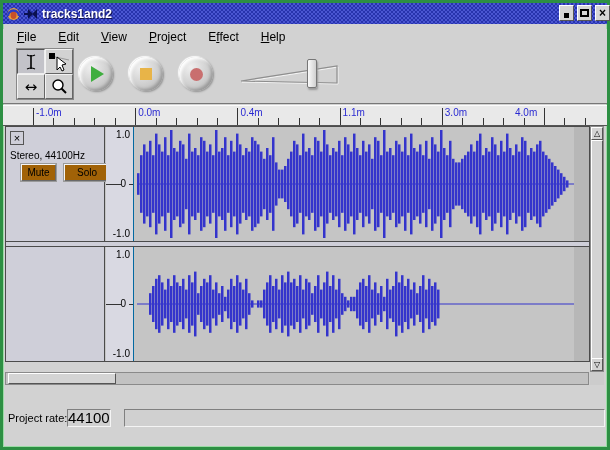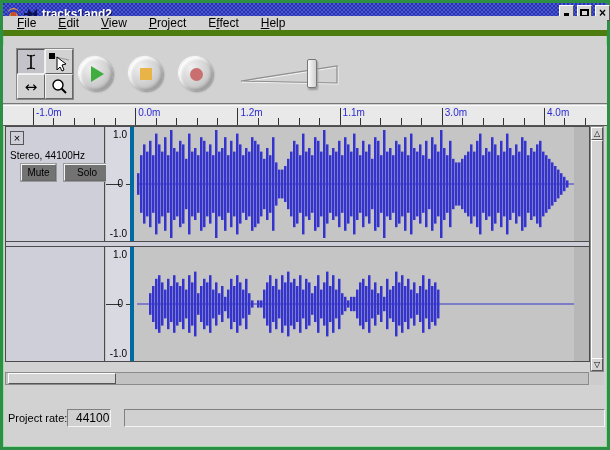--- a/index.html
+++ b/index.html
@@ -23,22 +23,22 @@
     text-shadow:1px 1px 0 #101050; }
   .win-btn { position:absolute; top:2px; width:15px; height:16px; background:#d6d6d6;
     border-top:1px solid #fff; border-left:1px solid #fff;
     border-right:1px solid #555; border-bottom:1px solid #555;
     display:flex; align-items:center; justify-content:center; font-size:10px; font-weight:bold; }
   .glyph-min { width:5px; height:5px; background:#000; margin-top:4px; }
   .glyph-max { width:9px; height:8px; border:2px solid #000; }
   .glyph-close { font-size:12px; font-weight:bold; line-height:10px; }
 
   
-  .menubar { left:0; top:13px; width:604px; height:20px; background:#d2d2d2;
-    border-bottom:6px solid #4d7c0f; display:flex; align-items:center; font-size:12px; }
+  .menubar { left:0; top:26px; width:604px; height:20px; background:#d2d2d2;
+    border-bottom:4px solid #4d7c0f; display:flex; align-items:center; font-size:12px; }
   .menu-item { padding:2px 8px; margin-left:6px; white-space:nowrap; }
   .menu-item span.u { text-decoration:underline; }
 
   
   .toolbar { left:0; top:42px; width:604px; height:59px; background:#d2d2d2;
     border-bottom:1px solid #777; }
   .toolgrid { position:absolute; left:13px; top:3px; width:58px; height:52px;
     border:1px solid #888; display:grid; grid-template-columns:28px 28px; grid-template-rows:25px 25px; }
   .toolbtn { background:#d2d2d2; border-top:1px solid #f2f2f2; border-left:1px solid #f2f2f2;
     border-right:1px solid #666; border-bottom:1px solid #666;
@@ -70,26 +70,26 @@
     background:#c5c5c5; overflow:hidden; }
   .track-panel { position:absolute; left:0; top:0; width:99px; height:234px;
     background:#cfcfd9; border-right:1px solid #4b4b4b; }
   .track-close { position:absolute; left:4px; top:4px; width:14px; height:14px;
     border:1px solid #555; font-size:11px; line-height:12px; text-align:center; background:#cfcfd9; }
   .track-dd { position:absolute; left:21px; top:3px; width:75px; height:16px;
     border:1px solid #666; font-size:10px; display:flex; align-items:center; background:#cfcfd9; }
   .track-dd .dd-label { flex:1; padding-left:3px; white-space:nowrap; overflow:hidden; }
   .track-dd .dd-arrow { font-size:8px; padding-right:3px; }
   .track-info { position:absolute; left:4px; top:23px; font-size:10px; white-space:nowrap; }
-  .small-btn { position:absolute; top:37px; height:17px; background:#737373; font-size:10px;
+  .small-btn { position:absolute; top:37px; height:17px; background:#a16207; font-size:10px;
     border-top:1px solid #f4f4f4; border-left:1px solid #f4f4f4;
     border-right:1px solid #6a6a6a; border-bottom:1px solid #6a6a6a;
     box-shadow:0 0 0 1px #9a9a9a; text-align:center; line-height:15px; }
   .vruler { position:absolute; left:100px; width:28px; height:114px;
-    background:#d9d9e2; border-right:4px solid #0369a1; font-size:10px; }
+    background:#d9d9e2; border-right:1px solid #0369a1; font-size:10px; }
   .vr-num { position:absolute; right:3px; }
   .vr-zero-line { position:absolute; left:0; width:15px; height:1px; background:#333; }
   .vr-zero-dash { position:absolute; right:0; width:4px; height:1px; background:#333; }
   .wavebg { position:absolute; left:129px; width:456px; height:114px; background:#c5c5c5; }
   .afterclip { position:absolute; left:439px; top:0; width:17px; height:114px; background:#b7b7b7; }
   .divider { position:absolute; left:0; top:114px; width:585px; height:6px; background:#cfcfd9;
     border-top:1px solid #4b4b4b; border-bottom:1px solid #4b4b4b; }
 
   
   .vscroll { left:587px; top:123px; width:14px; height:246px; background:#c2c2c2;
@@ -107,22 +107,22 @@
     border-top:1px solid #fff; border-left:1px solid #fff;
     border-right:1px solid #555; border-bottom:1px solid #555; }
   .corner { left:587px; top:369px; width:14px; height:13px; background:#cccccc; }
 
   
   .sunken { border-top:1px solid #808080; border-left:1px solid #808080;
     border-bottom:1px solid #f4f4f4; border-right:1px solid #f4f4f4; background:#d0d0d0; }
   .statusbar { left:2px; top:385px; width:600px; height:16px; font-size:10px;
     line-height:14px; padding-left:5px; }
   .rate-label { left:5px; top:409px; font-size:11px; }
-  .rate-box { left:64px; top:406px; width:44px; height:18px; font-size:12px;
-    line-height:16px; padding-left:8px; }
+  .rate-box { left:64px; top:406px; width:44px; height:18px; font-size:15px;
+    line-height:16px; }
   .rate-empty { left:121px; top:406px; width:481px; height:18px; }
 
   svg { display:block; }
 </style>
 </head>
 <body>
 
 <div class="window">
 
   <div class="abs titlebar">
@@ -206,39 +206,39 @@
       <div class="tick-minor" style="left: 70.88px;"></div>
       <div class="tick-minor" style="left: 91.32px;"></div>
       <div class="tick-minor" style="left: 111.76px;"></div>
       <div class="tick-major" style="left: 132.2px;"></div>
       <span class="ruler-label" style="left: 135.2px; color: rgb(42, 42, 210);">0.0m</span>
       <div class="tick-minor" style="left: 152.64px;"></div>
       <div class="tick-minor" style="left: 173.08px;"></div>
       <div class="tick-minor" style="left: 193.52px;"></div>
       <div class="tick-minor" style="left: 213.96px;"></div>
       <div class="tick-major" style="left: 234.4px;"></div>
-      <span class="ruler-label" style="left: 237.4px; color: rgb(42, 42, 210);">1.2m</span>
+      <span class="ruler-label" style="left: 237.4px; color: rgb(42, 42, 210);">0.4m</span>
       <div class="tick-minor" style="left: 254.84px;"></div>
       <div class="tick-minor" style="left: 275.28px;"></div>
       <div class="tick-minor" style="left: 295.72px;"></div>
       <div class="tick-minor" style="left: 316.16px;"></div>
       <div class="tick-major" style="left: 336.6px;"></div>
       <span class="ruler-label" style="left: 339.6px; color: rgb(42, 42, 210);">1.1m</span>
       <div class="tick-minor" style="left: 357.04px;"></div>
       <div class="tick-minor" style="left: 377.48px;"></div>
       <div class="tick-minor" style="left: 397.92px;"></div>
       <div class="tick-minor" style="left: 418.36px;"></div>
       <div class="tick-major" style="left: 438.8px;"></div>
       <span class="ruler-label" style="left: 441.8px; color: rgb(42, 42, 210);">3.0m</span>
       <div class="tick-minor" style="left: 459.24px;"></div>
       <div class="tick-minor" style="left: 479.68px;"></div>
       <div class="tick-minor" style="left: 500.12px;"></div>
       <div class="tick-minor" style="left: 520.56px;"></div>
       <div class="tick-major" style="left: 541px;"></div>
-      <span class="ruler-label" style="left: 544px; color: rgb(42, 42, 210); text-align: right;">4.0m</span>
+      <span class="ruler-label" style="left: 512px; color: rgb(42, 42, 210); text-align: right;">4.0m</span>
       <div class="tick-minor" style="left: 561.44px;"></div>
       <div class="tick-minor" style="left: 581.88px;"></div>
     </div>
 
   <div class="abs trackframe">
 
     <div class="track-panel">
       <div class="track-close">×</div>
       <div class="track-info">Stereo, 44100Hz</div>
       <div class="small-btn" style="left:15px; width:35px">Mute</div>

